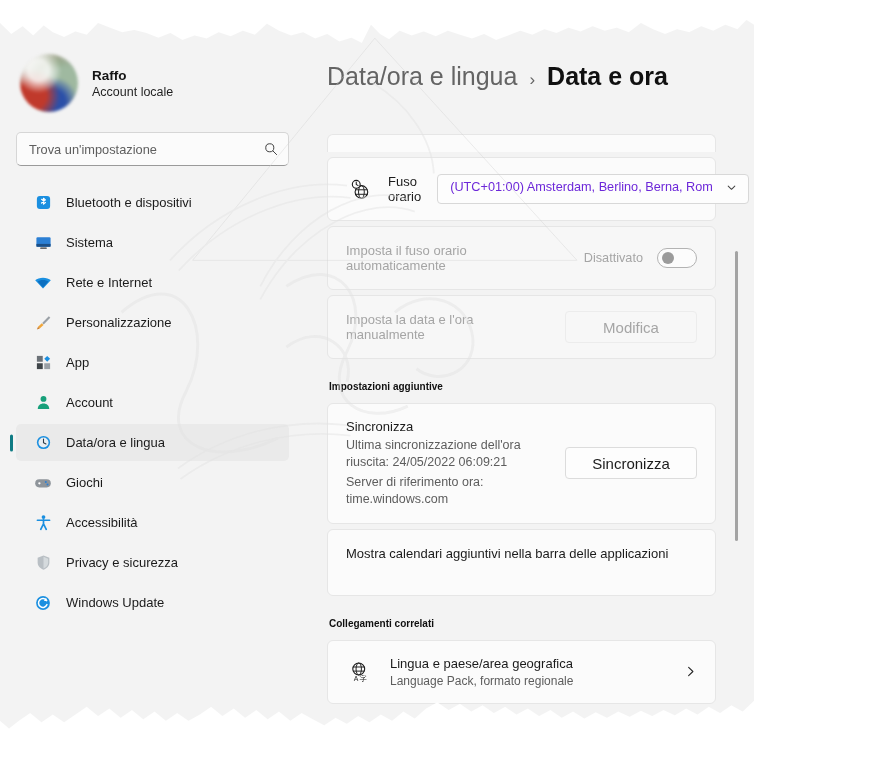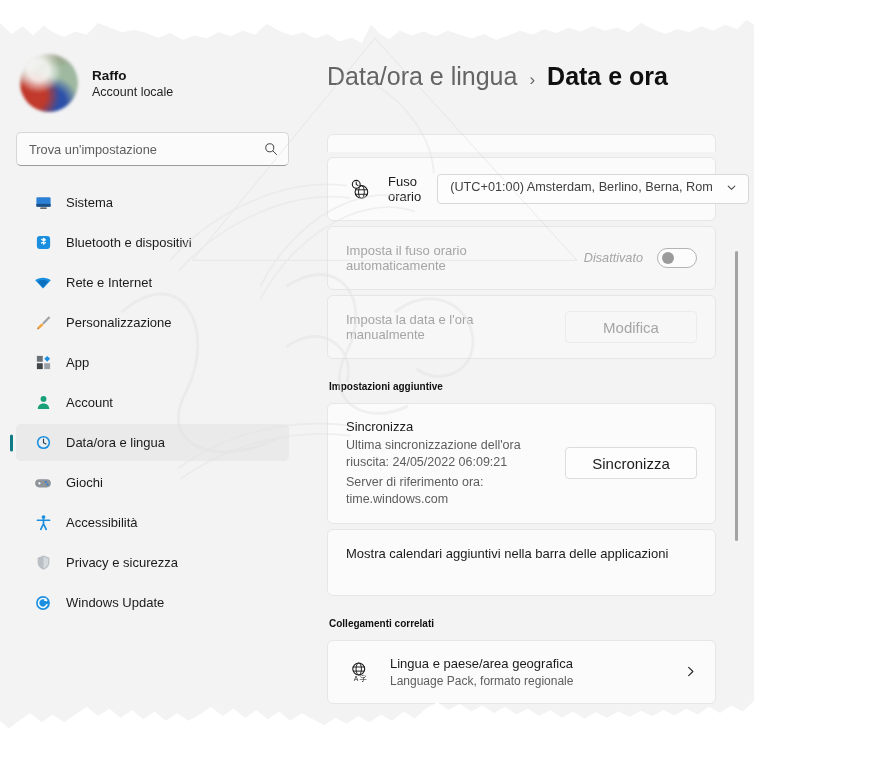--- a/index.html
+++ b/index.html
@@ -257,34 +257,34 @@
     min-width: 140px;
     border: 1px solid #d8d8d8;
     border-radius: 4px;
     background: #fdfdfd;
     display: flex;
     align-items: center;
     justify-content: space-between;
     gap: 10px;
     padding: 0 10px 4px 12px;
     font-size: 12.7px;
-    color: #404040;
+    color: #6d28d9;
     overflow: hidden;
     white-space: nowrap;
   }
   .combo .combo-text {
     overflow: hidden;
     text-overflow: clip;
     white-space: nowrap;
   }
   .combo.timezone { width: 312px; flex: 0 0 312px; }
   .combo.calendars { width: 258px; }
   .chev { color: #444; flex: 0 0 12px; display: flex; }
 
-  .toggle-group { display: flex; align-items: center; gap: 14px; font-style: italic; }
+  .toggle-group { display: flex; align-items: center; gap: 14px; }
   .toggle-state { font-size: 12.7px; color: #a5a5a5; }
   .toggle {
     width: 40px; height: 20px;
     border-radius: 11px;
     border: 1px solid #b3b3b3;
     background: #fcfcfc;
     position: relative;
   }
   .toggle .knob {
     position: absolute;
@@ -405,36 +405,36 @@
                 <path d="M10.2 10.2 L14.4 14.4" stroke="currentColor" stroke-width="1.1" stroke-linecap="round"></path>
               </svg>
             </span>
           </div>
 
           <div class="nav">
 
             <div class="nav-item">
               <span class="nav-icon">
                 <svg width="17" height="17" viewBox="0 0 18 18">
+                  <rect x="2" y="2" width="14" height="14" rx="3.2" fill="#1a8fe0"></rect>
+                  <path d="M7 5.6 L11 9 L9 10.7 L9 4.5 L11 6.2 L7 9.6" stroke="#ffffff" stroke-width="1.25" fill="none" stroke-linejoin="round" stroke-linecap="round"></path>
+                </svg>
+              </span>
+              <span class="nav-label">Bluetooth e dispositivi</span>
+            </div>
+
+            <div class="nav-item">
+              <span class="nav-icon">
+                <svg width="17" height="17" viewBox="0 0 18 18">
                   <rect x="1.5" y="3.5" width="15" height="10" rx="1.2" fill="#2b7fd4"></rect>
                   <rect x="1.5" y="10.5" width="15" height="3" rx="0" fill="#1b4f86"></rect>
                   <rect x="5.5" y="14.4" width="7" height="1.3" rx=".6" fill="#3b3b3b"></rect>
                 </svg>
               </span>
               <span class="nav-label">Sistema</span>
-            </div>
-
-            <div class="nav-item">
-              <span class="nav-icon">
-                <svg width="17" height="17" viewBox="0 0 18 18">
-                  <rect x="2" y="2" width="14" height="14" rx="3.2" fill="#1a8fe0"></rect>
-                  <path d="M7 5.6 L11 9 L9 10.7 L9 4.5 L11 6.2 L7 9.6" stroke="#ffffff" stroke-width="1.25" fill="none" stroke-linejoin="round" stroke-linecap="round"></path>
-                </svg>
-              </span>
-              <span class="nav-label">Bluetooth e dispositivi</span>
             </div>
 
             <div class="nav-item">
               <span class="nav-icon">
                 <svg width="18" height="18" viewBox="0 0 18 18">
                   <path d="M1.2 6.2 C4.6 2.8 13.4 2.8 16.8 6.2 L9 14.4 Z" fill="#1a8fe0"></path>
                   <path d="M3.6 7.6 C6 5.3 12 5.3 14.4 7.6 L9 13.6 Z" fill="#0b6fc0"></path>
                 </svg>
               </span>
               <span class="nav-label">Rete e Internet</span>

